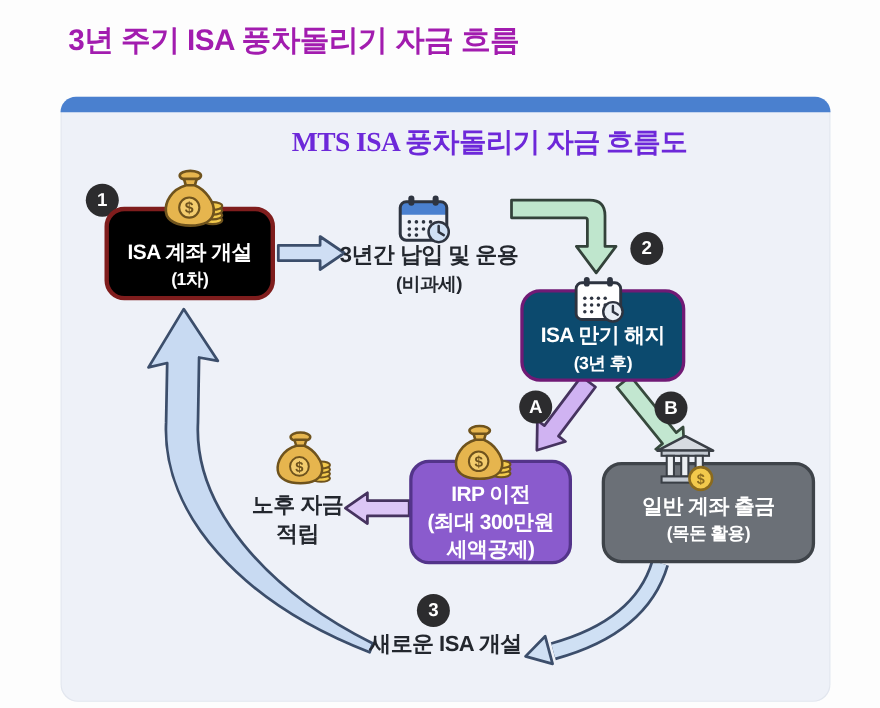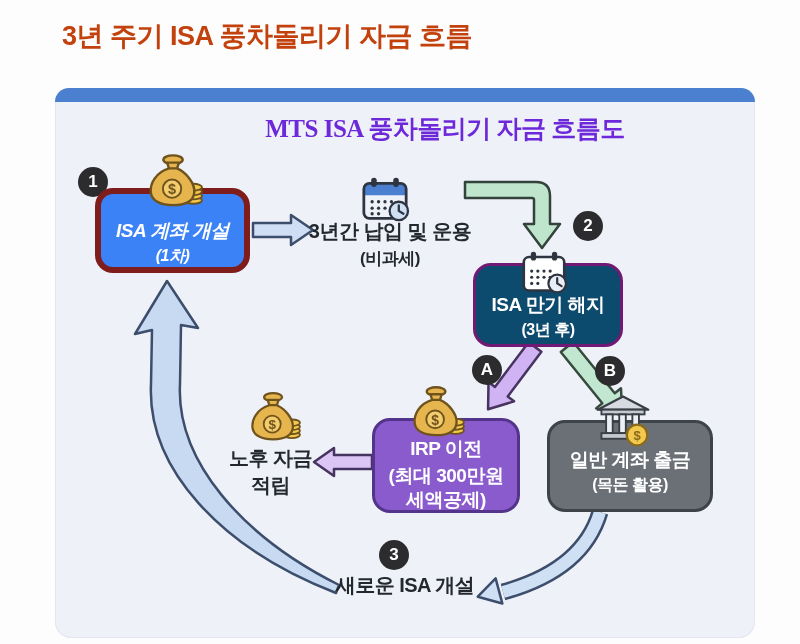--- a/index.html
+++ b/index.html
@@ -1,34 +1,34 @@
 <!DOCTYPE html>
 <html><head>
 <meta charset="utf-8">
 <style>
   * { margin:0; padding:0; box-sizing:border-box; }
   html,body { width:800px; height:644px; background:#fdfdfd; font-family:"Liberation Sans", sans-serif; overflow:hidden; }
   .stage { position:relative; width:800px; height:644px; }
 
-  .page-title { position:absolute; left:62px; top:18px; font-size:27px; font-weight:bold; color:#c2410c; letter-spacing:-0.5px; }
+  .page-title { position:absolute; left:62px; top:18px; font-size:27px; font-weight:bold; color:#a21caf; letter-spacing:-0.5px; }
 
   .panel { position:absolute; left:55px; top:88px; width:700px; height:550px; background:#eef1f8; border-radius:16px; box-shadow:0 0 0 1px #e2e6ee inset; }
   .panel-topbar { position:absolute; left:0; top:0; width:700px; height:14px; background:#4a80cf; border-radius:16px 16px 0 0; }
   .diagram-title { position:absolute; left:0; top:24px; width:780px; text-align:center; font-size:25px; font-weight:bold; color:#6d28d9; letter-spacing:-0.5px;font-family:Liberation Serif, serif; }
 
   .arrows { position:absolute; left:0; top:0; width:700px; height:550px; }
 
   .box { position:absolute; border-radius:18px; color:#ffffff; text-align:center; display:flex; flex-direction:column; justify-content:flex-start; align-items:center; }
   .box .title { font-size:19px; font-weight:bold; letter-spacing:-0.5px; }
   .box .sub { font-size:16px; font-weight:bold; margin-top:2px; letter-spacing:-0.5px; }
-  .box-isa-open  { left:40px;  top:100px; width:155px; height:85px; background:#3b82f6; border:6px solid #7f1d1d; padding-top:24px;font-style:italic; }
+  .box-isa-open  { left:40px;  top:100px; width:155px; height:85px; background:#000000; border:4px solid #7f1d1d; padding-top:24px; }
   .box-maturity  { left:418px; top:175px; width:150px; height:84px; background:#0c4a6e; border:3px solid #701a75; padding-top:26px; }
   .box-irp       { left:317px; top:330px; width:148px; height:95px; background:#8a5bcd; border:3px solid #53348a; padding-top:15px; }
   .box-irp .sub  { font-size:19px; margin-top:2px; line-height:1.25; }
-  .box-withdraw  { left:492px; top:332px; width:166px; height:92px; background:#6b7077; border:3px solid #3e4349; padding-top:24px; }
+  .box-withdraw  { left:492px; top:332px; width:194px; height:92px; background:#6b7077; border:3px solid #3e4349; padding-top:24px; }
 
   .badge { position:absolute; width:30px; height:30px; border-radius:50%; background:#2c2c2e; color:#fff; font-weight:bold; font-size:17px; display:flex; align-items:center; justify-content:center; }
   .badge-1 { left:23px;  top:79px; }
   .badge-2 { left:518px; top:123px; }
   .badge-a { left:417px; top:267px; }
   .badge-b { left:540px; top:268px; }
   .badge-3 { left:324px; top:452px; }
 
   .flowlabel { position:absolute; text-align:center; color:#23272e; letter-spacing:-0.5px; }
   .flowlabel .t { font-size:20px; font-weight:bold; }

